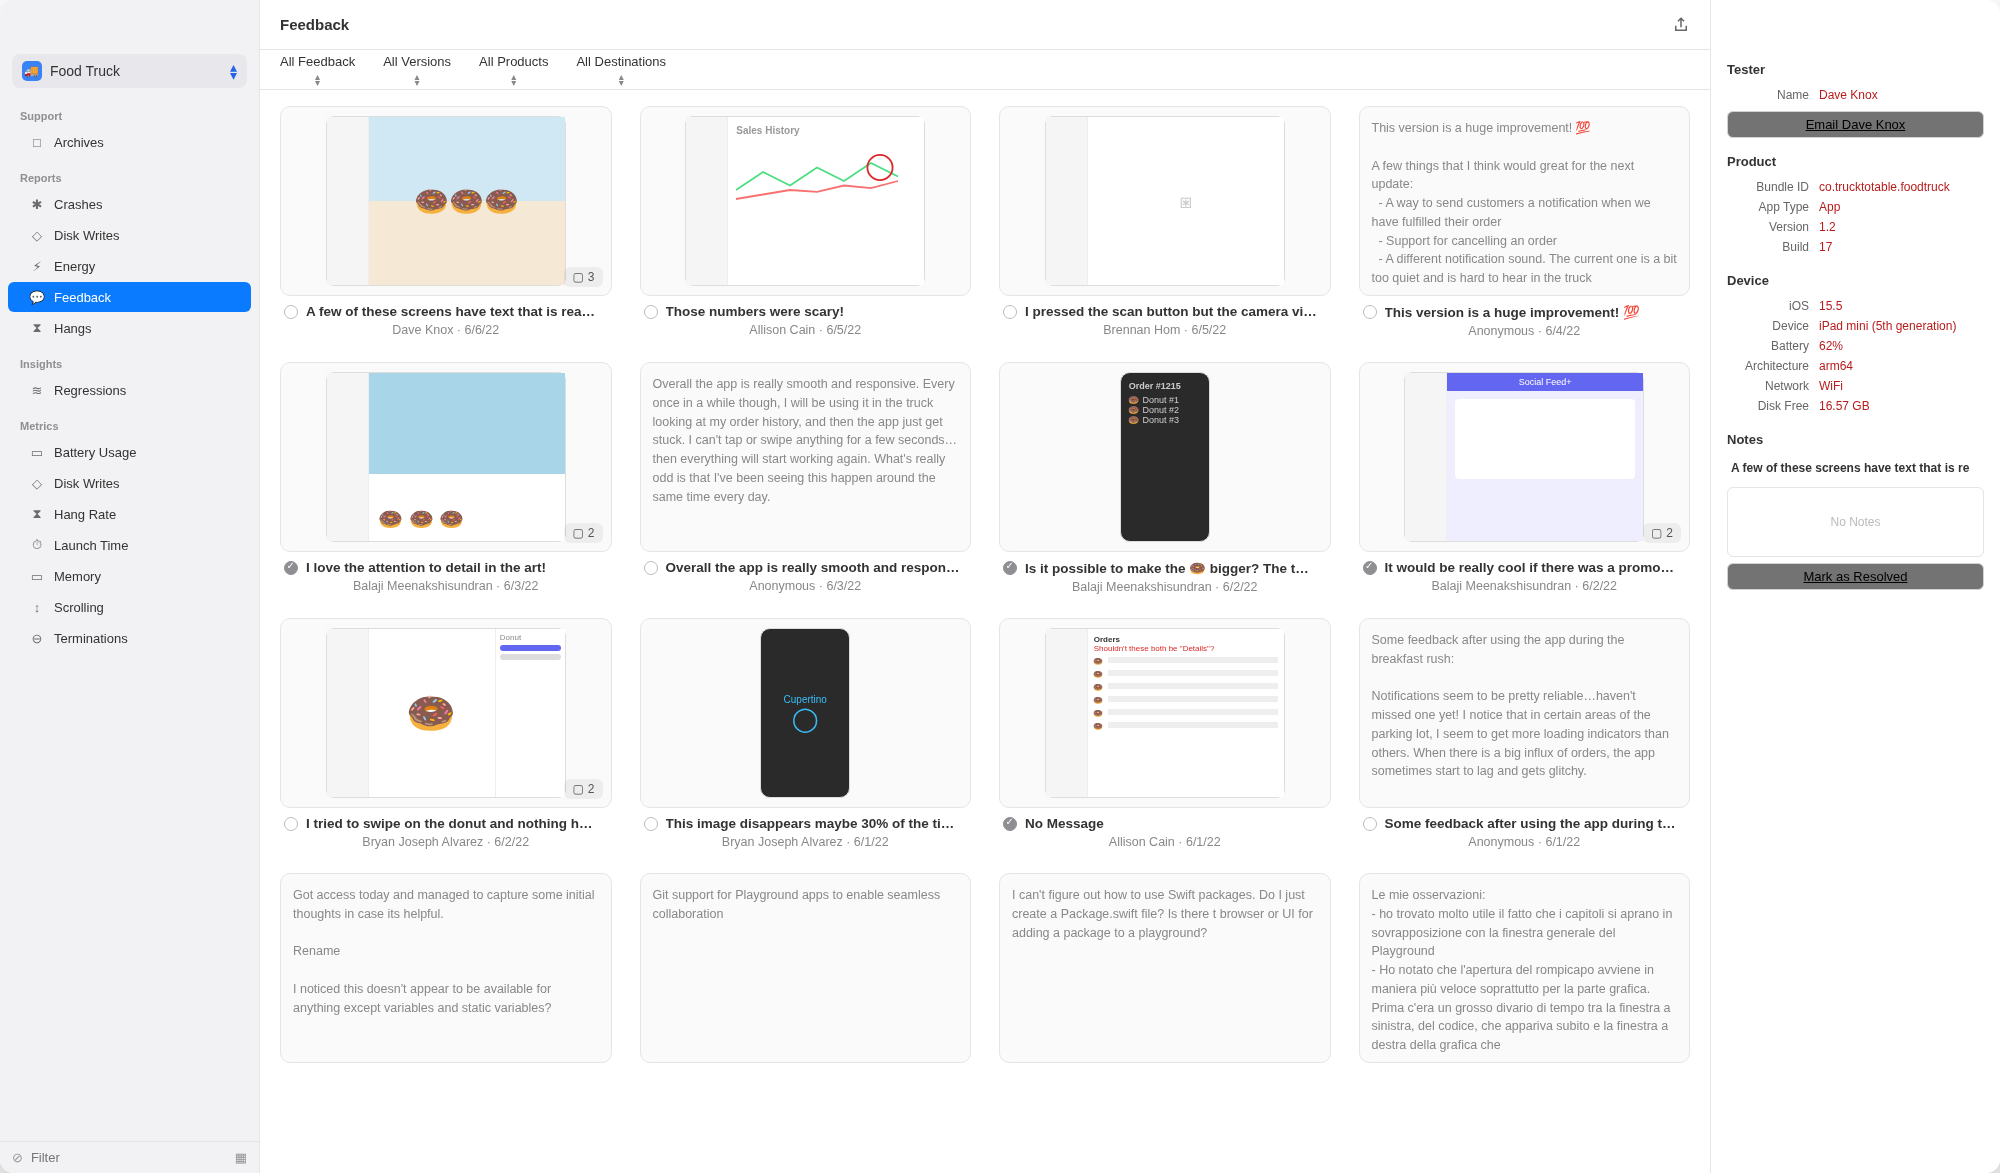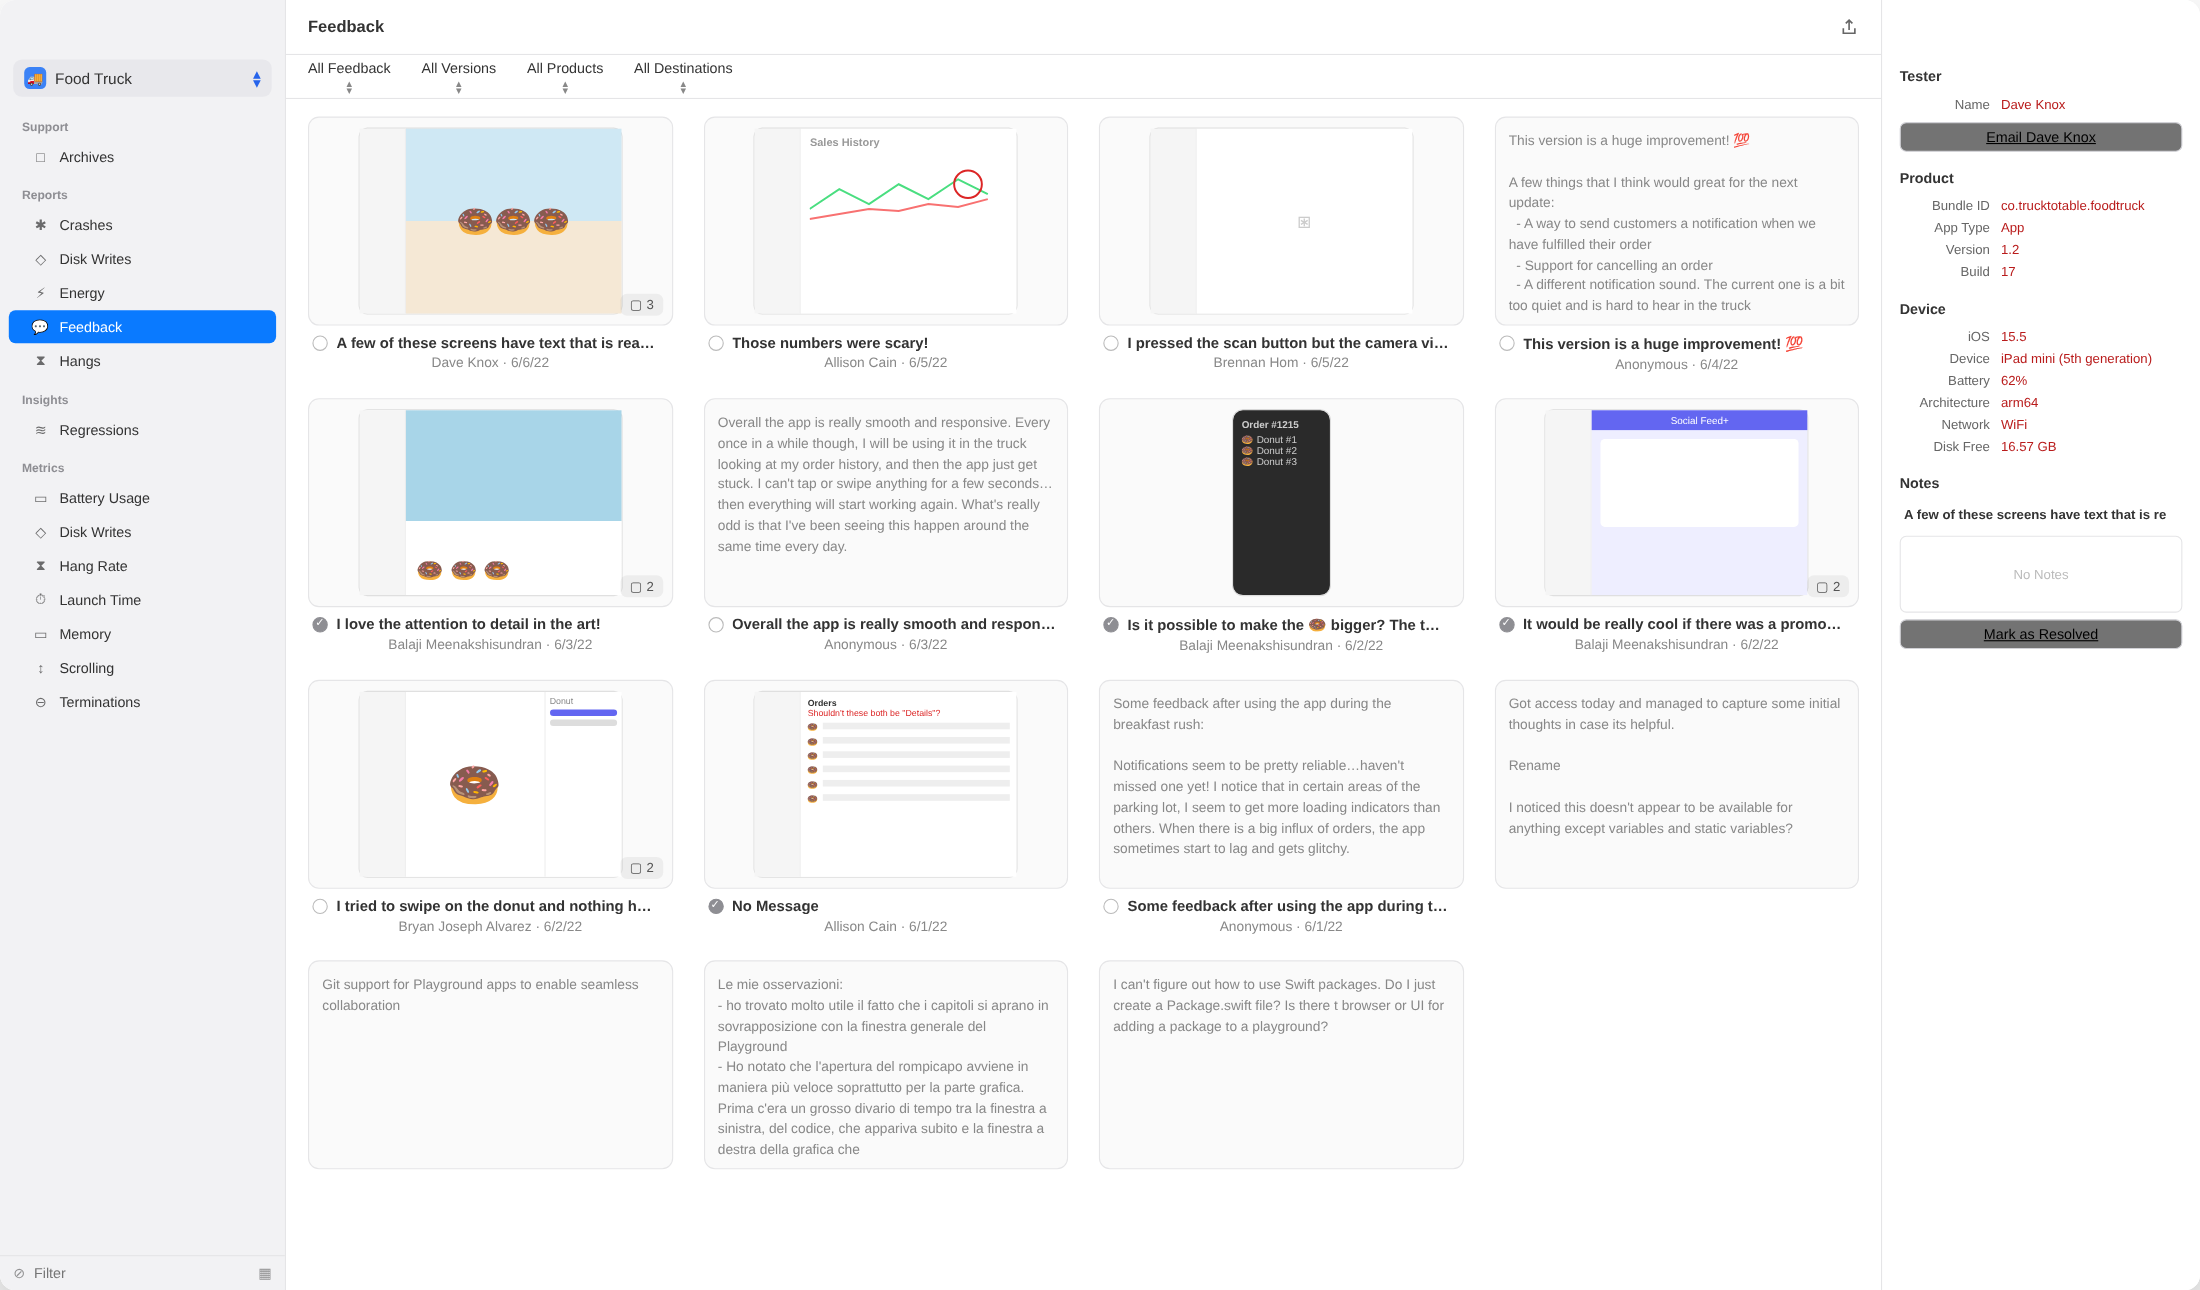--- a/index.html
+++ b/index.html
@@ -313,20 +313,32 @@
                 <div class="count-badge"><span>▢</span> 2</div>
               </div>
               <div class="card-title-row">
                 <div class="status-circle"></div>
                 <div class="card-title">I tried to swipe on the donut and nothing h…</div>
               </div>
               <div class="card-meta">Bryan Joseph Alvarez  ·  6/2/22</div>
             </div>
             <div class="card">
               <div class="thumb">
+                <div class="mock-phone dark" style="display:flex;align-items:center;justify-content:center">
+                  <div style="color:#38bdf8;font-size:10px;text-align:center">Cupertino<br><span style="font-size:24px">◯</span></div>
+                </div>
+              </div>
+              <div class="card-title-row">
+                <div class="status-circle"></div>
+                <div class="card-title">This image disappears maybe 30% of the ti…</div>
+              </div>
+              <div class="card-meta">Bryan Joseph Alvarez  ·  6/1/22</div>
+            </div>
+            <div class="card">
+              <div class="thumb">
                 <div class="mock-ipad">
                   <div class="side"></div>
                   <div class="main" style="padding:6px;font-size:8px;color:#888">
                     <div style="font-weight:600;color:#333">Orders</div>
                     <div style="color:#dc2626;font-size:8px">Shouldn't these both be "Details"?</div>
                     <div style="display:flex;gap:4px;margin-top:4px">
                       <span>🍩</span>
                       <div style="flex:1;height:6px;background:#eee"></div>
                     </div>
                     <div style="display:flex;gap:4px;margin-top:4px">
@@ -372,26 +384,26 @@
               <div class="thumb text-preview" style="white-space: pre-wrap;">Got access today and managed to capture some initial thoughts in case its helpful.
 
 Rename
 
 I noticed this doesn't appear to be available for anything except variables and static variables?</div>
             </div>
             <div class="card">
               <div class="thumb text-preview" style="white-space: pre-wrap;">Git support for Playground apps to enable seamless collaboration</div>
             </div>
             <div class="card">
+              <div class="thumb text-preview" style="white-space: pre-wrap;">I can't figure out how to use Swift packages. Do I just create a Package.swift file? Is there t browser or UI for adding a package to a playground?</div>
+            </div>
+            <div class="card">
               <div class="thumb text-preview" style="white-space: pre-wrap;">Le mie osservazioni:
 - ho trovato molto utile il fatto che i capitoli si aprano in sovrapposizione con la finestra generale del Playground
 - Ho notato che l'apertura del rompicapo avviene in maniera più veloce soprattutto per la parte grafica. Prima c'era un grosso divario di tempo tra la finestra a sinistra, del codice, che appariva subito e la finestra a destra della grafica che</div>
-            </div>
-            <div class="card">
-              <div class="thumb text-preview" style="white-space: pre-wrap;">I can't figure out how to use Swift packages. Do I just create a Package.swift file? Is there t browser or UI for adding a package to a playground?</div>
             </div>
           </div>
       </div>
     </div>
 
     <div class="inspector">
       <h4>Tester</h4>
       <div class="kv-row">
           <div class="k">Name</div>
           <div class="v">Dave Knox</div>

